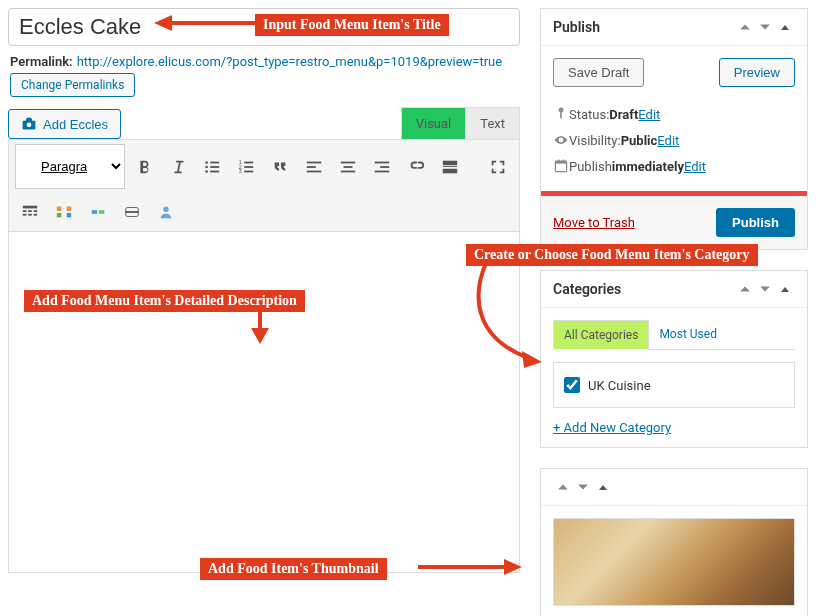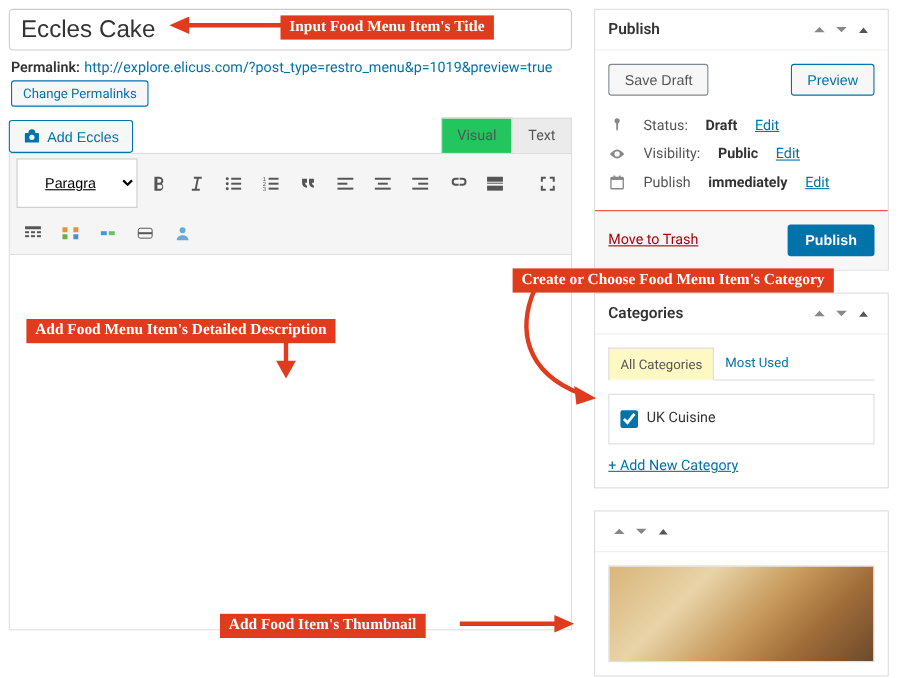--- a/index.html
+++ b/index.html
@@ -33,34 +33,34 @@
   .content-area { min-height: 340px; background: #fff; padding: 14px; position: relative; }
 
   .panel { border: 1px solid #ddd; margin-bottom: 20px; background: #fff; }
   .panel-head { display: flex; align-items: center; padding: 8px 12px; border-bottom: 1px solid #eee; font-size: 14px; font-weight: 600; color: #333; }
   .panel-head .title { flex: 1; }
   .panel-head .pbtn { width: 20px; height: 20px; display: inline-flex; align-items: center; justify-content: center; color: #888; cursor: pointer; }
   .panel-body { padding: 12px; }
   .publish-row1 { display: flex; justify-content: space-between; margin-bottom: 14px; }
   .btn-white { padding: 6px 14px; border: 1px solid #7e8993; border-radius: 3px; background: #f7f7f7; color: #555; cursor: pointer; font-size: 13px; }
   .btn-preview { padding: 6px 14px; border: 1px solid #0073aa; border-radius: 3px; background: #f7f7f7; color: #0073aa; cursor: pointer; font-size: 13px; }
-  .meta-line { display: flex; align-items: center; gap: 16px; padding: 5px 0; font-size: 13px; color: #555; }
+  .meta-line { display: flex; align-items: center; gap: 0; padding: 5px 0; font-size: 13px; color: #555; }
   .meta-line .lbl { color: #555; }
   .meta-line b { font-weight: 700; color: #333; }
   .meta-line a { color: #0073aa; text-decoration: underline; cursor: pointer; }
   .meta-line .micon { width: 16px; height: 16px; fill: #888; flex-shrink: 0; }
-  .publish-foot { display: flex; justify-content: space-between; align-items: center; padding: 12px; border-top: 1px solid #ef4444; background: #f7f7f7; }
+  .publish-foot { display: flex; justify-content: space-between; align-items: center; padding: 12px; border-top: 5px solid #ef4444; background: #f7f7f7; }
   .trash { color: #a00; text-decoration: underline; cursor: pointer; font-size: 13px; }
   .btn-primary { padding: 7px 16px; border: none; border-radius: 3px; background: #0073aa; color: #fff; font-weight: 600; cursor: pointer; font-size: 13px; }
 
   .ctabs { display: flex; border-bottom: 1px solid #ddd; margin-bottom: 12px; }
   .ctab { padding: 7px 10px; font-size: 12px; color: #0073aa; cursor: pointer; margin-bottom: -1px; }
-  .ctab.active { border: 1px solid #ddd; border-bottom-color: #fff; background: #fef9c3; color: #555; }
+  .ctab.active { border: 1px solid #ddd; border-bottom-color: #fff; background: #bef264; color: #555; }
   .cat-list { border: 1px solid #ddd; padding: 10px; }
-  .cat-item { display: flex; gap: 8px; padding: 4px 0; }
+  .cat-item { display: flex; align-items: center; gap: 8px; padding: 4px 0; }
   .cat-item input[type=checkbox] { width: 16px; height: 16px; accent-color: #0073aa; }
   .add-cat { display: inline-block; margin-top: 12px; color: #0073aa; text-decoration: underline; cursor: pointer; font-size: 13px; }
 
   .thumb { width: 100%; height: 88px; object-fit: cover; background: linear-gradient(135deg, #d9b57a 0%, #e8d4a8 30%, #c89a5c 55%, #a06d3a 75%, #6b4a2b 100%); border: 1px solid #ddd; }
 
   .anno { position: absolute; background: #e03b1c; color: #fff; font-family: Georgia, serif; font-weight: bold; font-size: 14px; padding: 3px 8px; white-space: nowrap; pointer-events: none; z-index: 50; }
   .anno.small { font-size: 14px; }
   .arrow-svg { position: absolute; pointer-events: none; z-index: 49; overflow: visible; }
 </style>
 </head>

